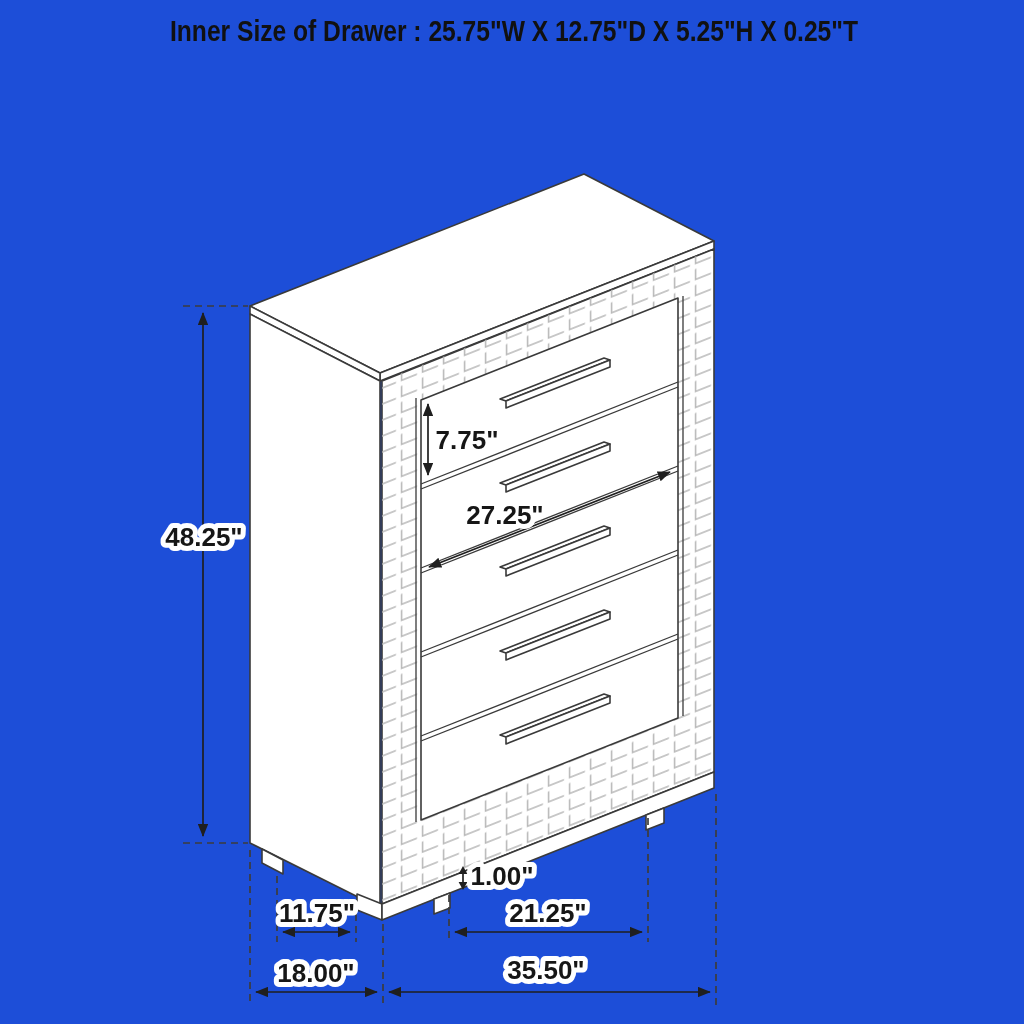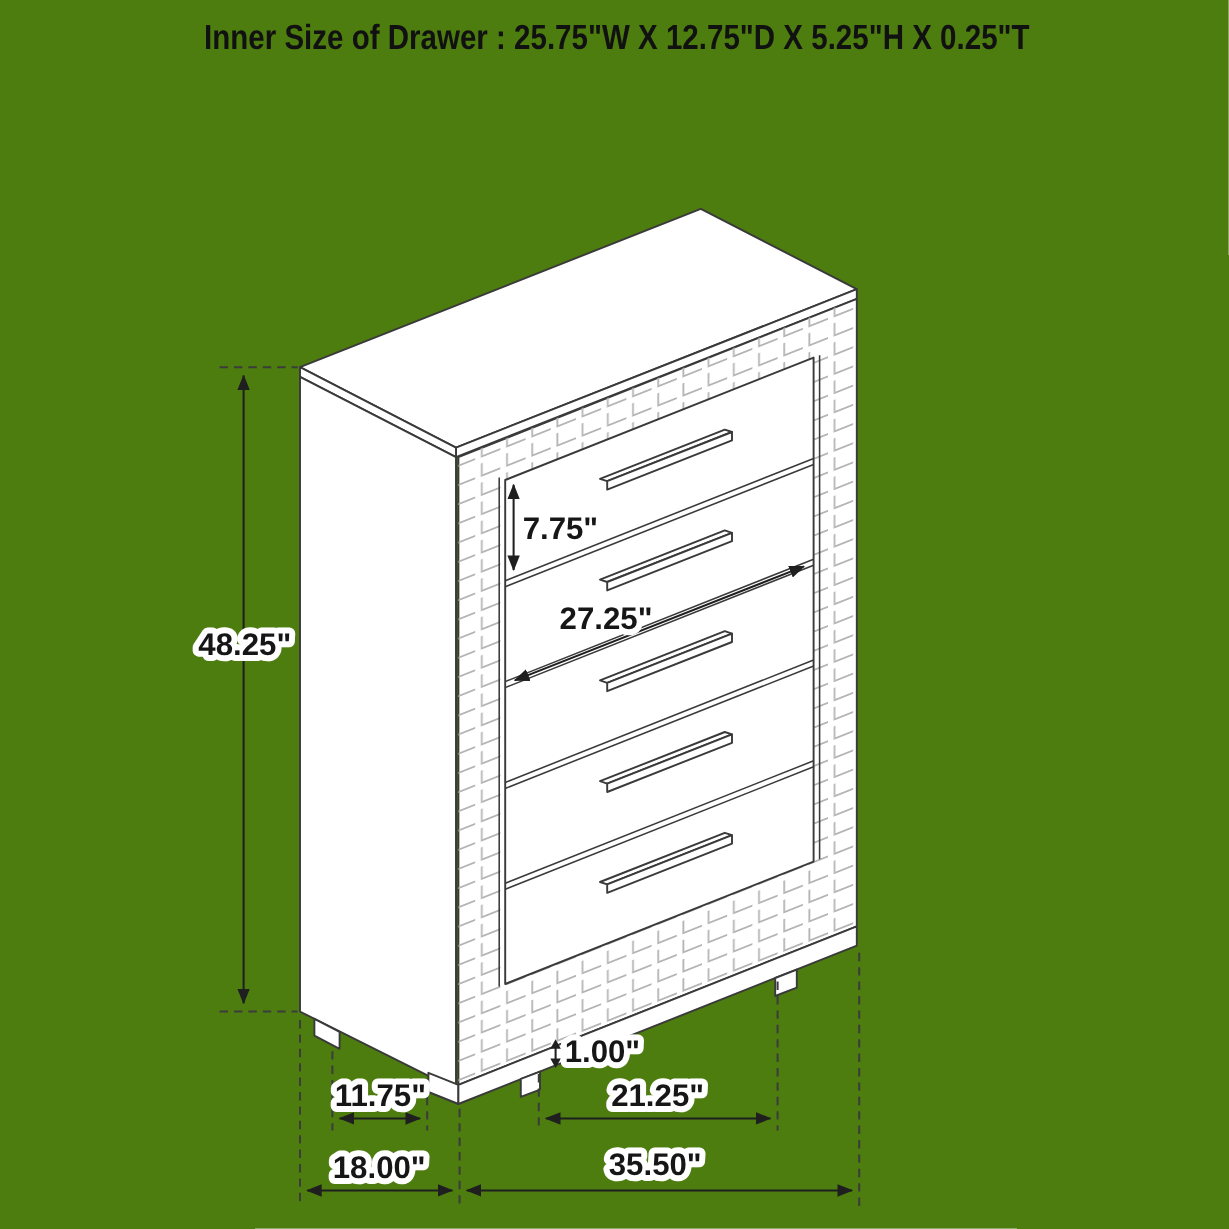--- a/index.html
+++ b/index.html
@@ -8,21 +8,21 @@
     background: #ffffff;
     width: 1024px;
     height: 1024px;
     overflow: hidden;
     font-family: "Liberation Sans", sans-serif;
   }
   .stage {
     position: relative;
     width: 1024px;
     height: 1024px;
-    background: #4d7c0f;
+    background: #1d4ed8;
   }
   svg { display: block; }
   .dim-label {
     font-family: "Liberation Sans", sans-serif;
     font-weight: bold;
     font-size: 26px;
     fill: #161616;
     stroke: #ffffff;
     stroke-width: 10px;
     paint-order: stroke;

